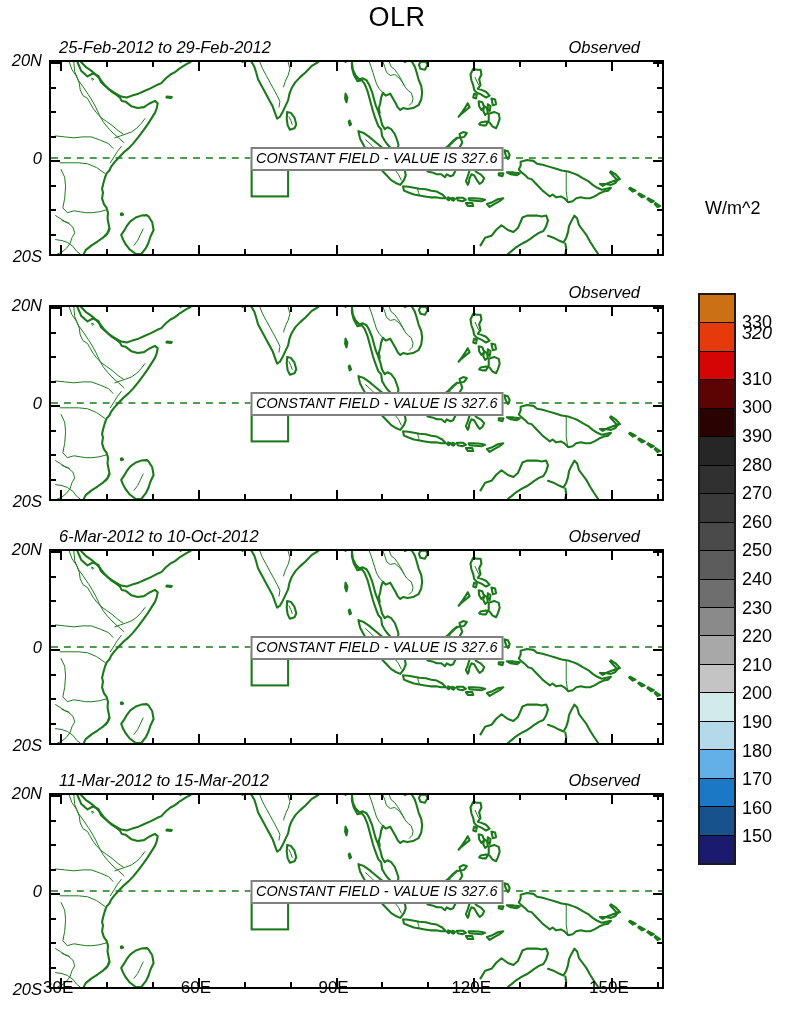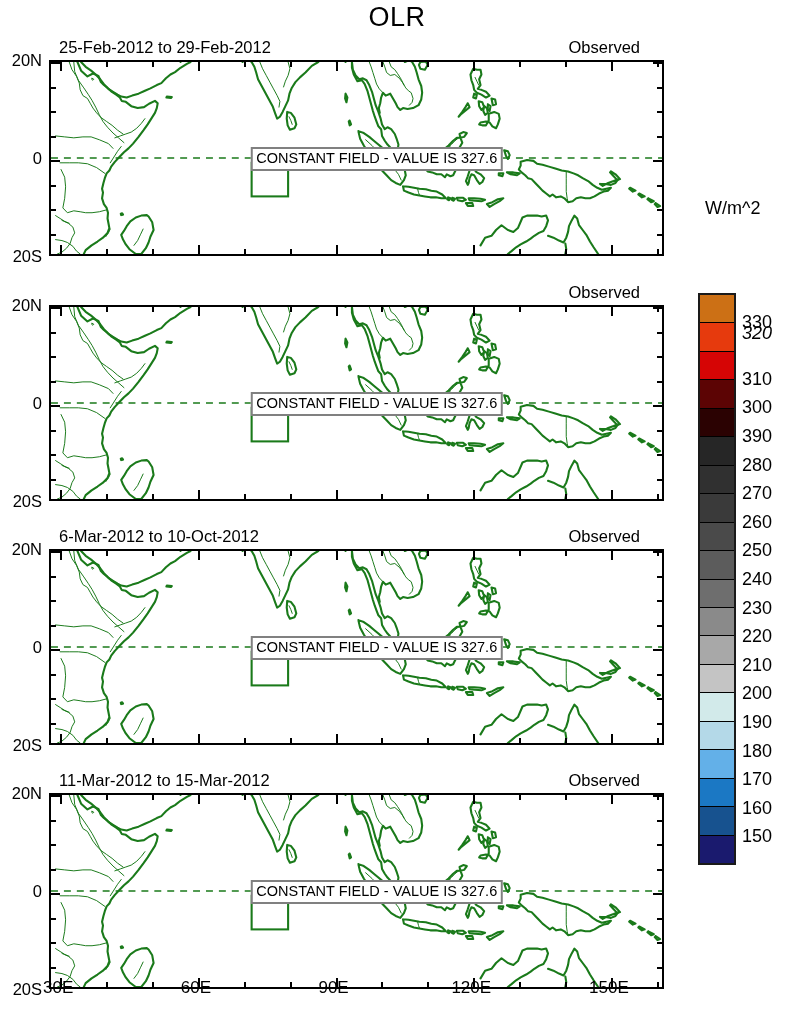--- a/index.html
+++ b/index.html
@@ -33,20 +33,21 @@
     letter-spacing: 0.5px;
     color: #000;
   }
 
   
   .panel {
     position: absolute;
     left: 49px;
     width: 593px;
     height: 196px;
+    font-style: italic;
   }
   .panel-title {
     position: absolute;
     left: 10px;
     top: -22px;
     font-size: 16.5px;
     white-space: nowrap;
     color: #000;
   }
   .panel-tag {

